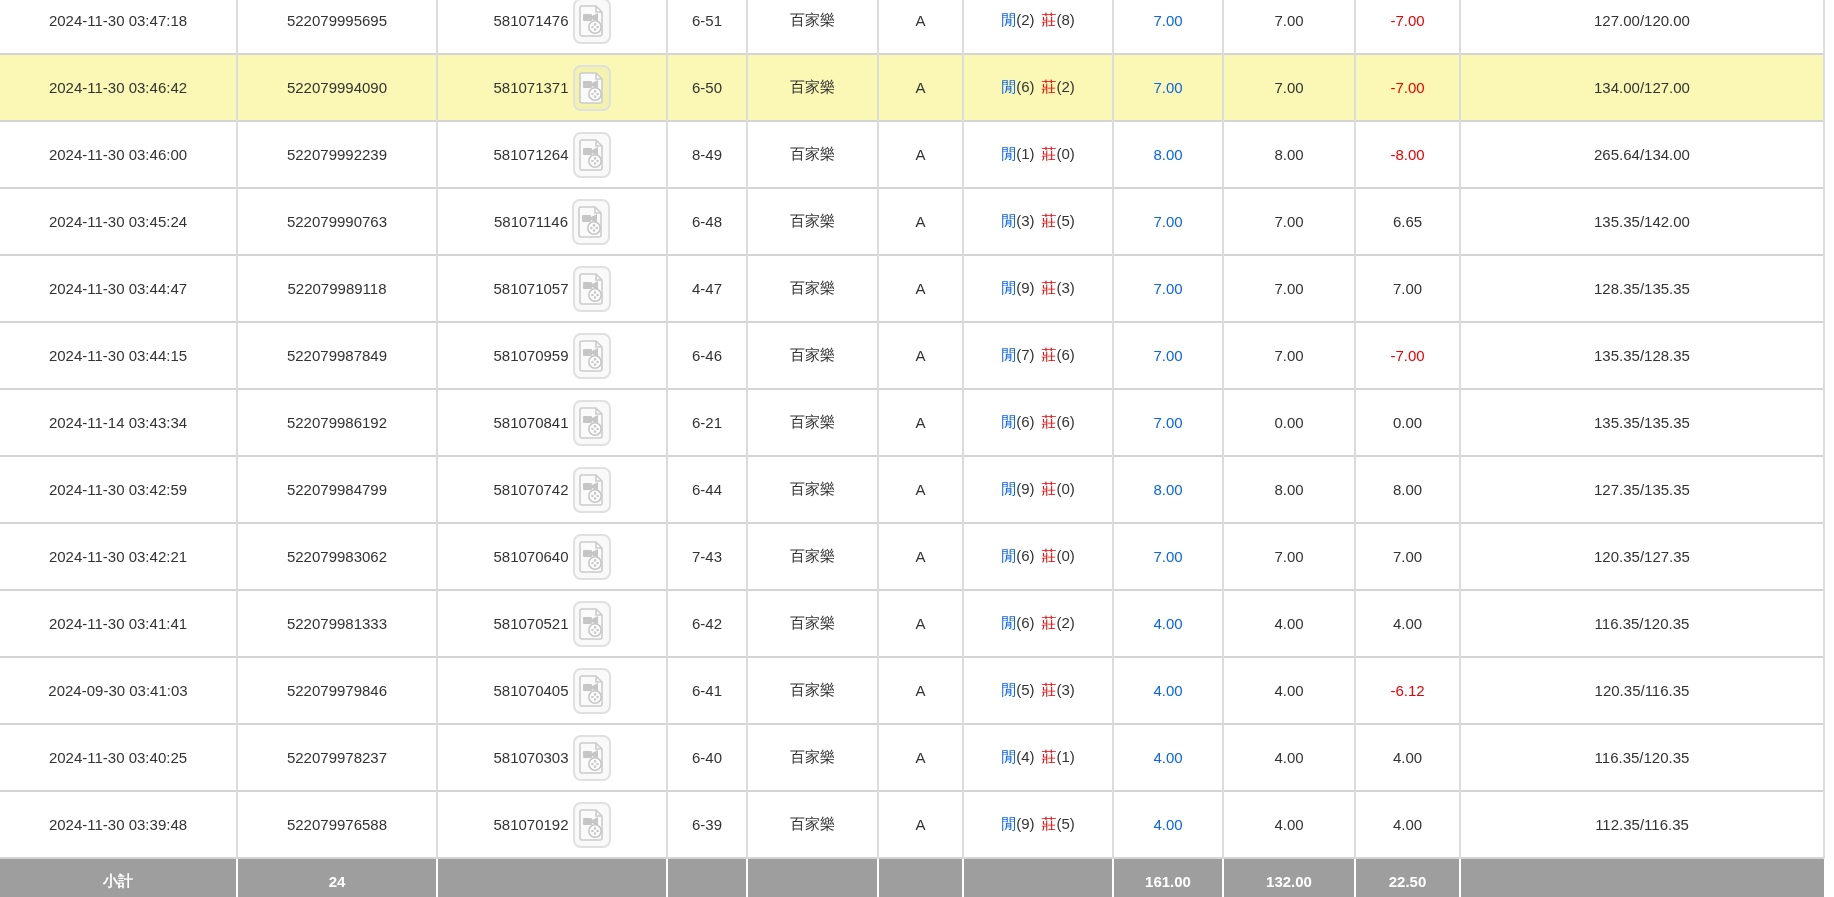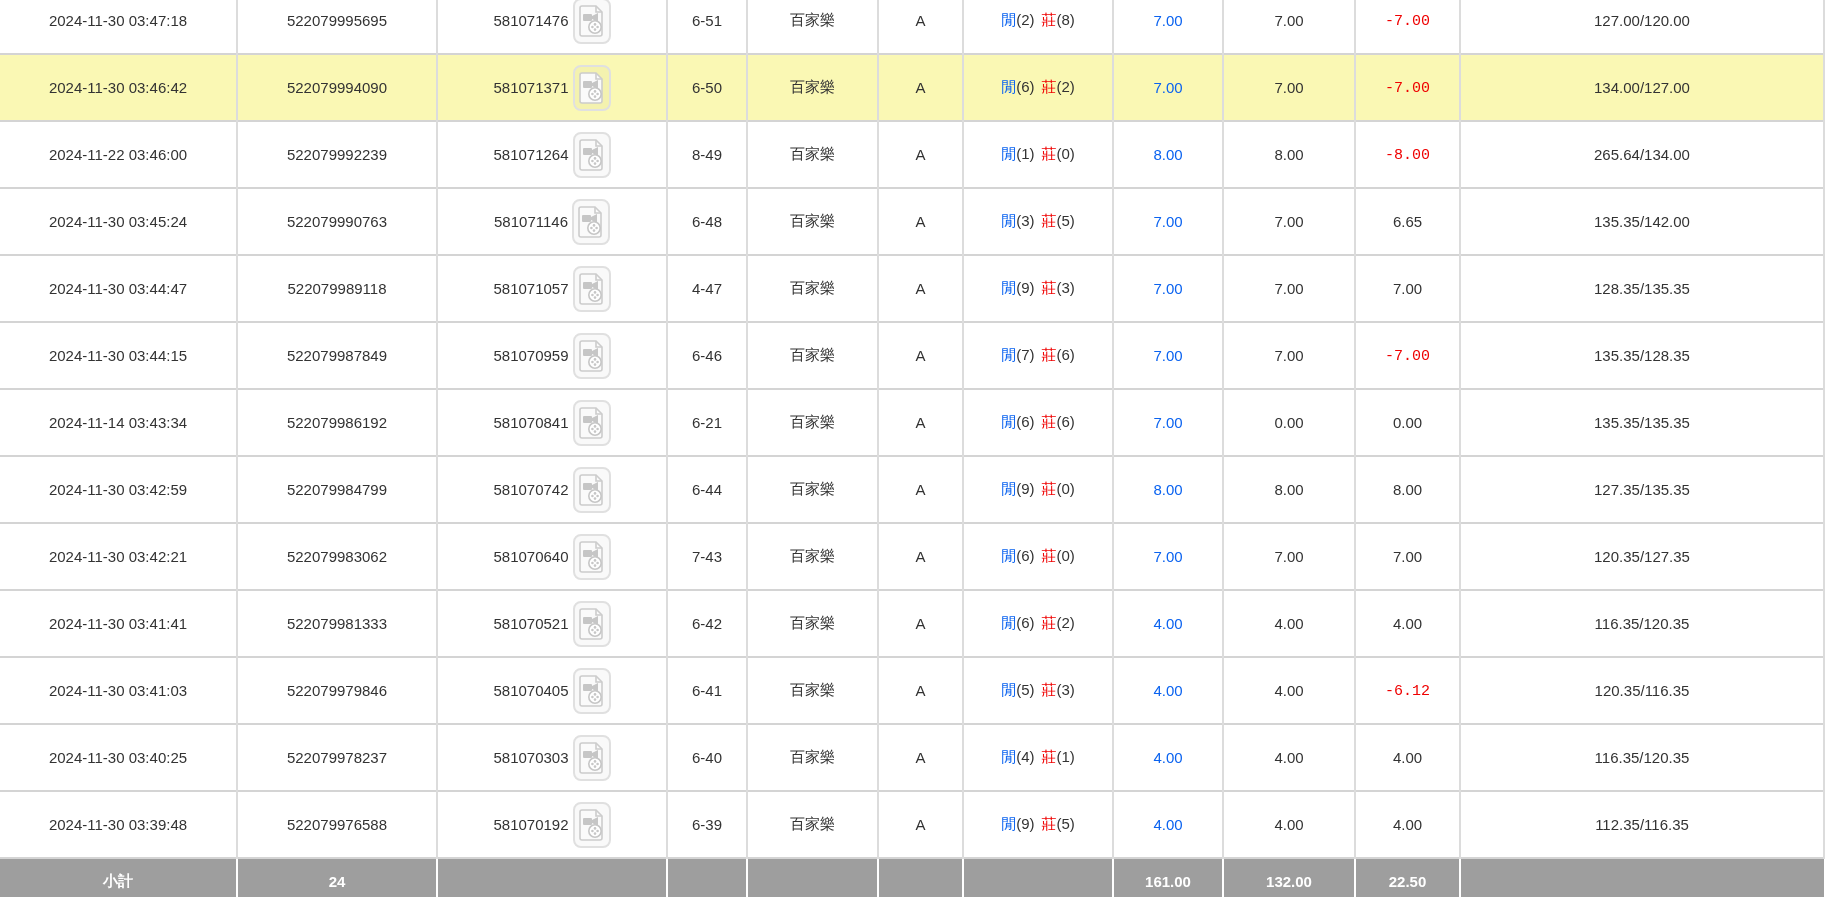--- a/index.html
+++ b/index.html
@@ -14,21 +14,21 @@
   html,body{width:1834px;height:897px;overflow:hidden;background:#ffffff;
     font-family:"Liberation Sans",sans-serif;color:var(--text-dark);}
   .table-wrap{position:absolute;top:-14px;left:0;}
   table.records{border-collapse:collapse;table-layout:fixed;width:1824px;}
   td{border-top:2px solid var(--grid-line);border-right:2px solid #dcdcdc;
      text-align:center;vertical-align:middle;font-size:15px;overflow:hidden;white-space:nowrap;}
   td:last-child{border-right:2px solid #dcdcdc;}
   tr.record-row{height:67px;background:#ffffff;}
   tr.record-row.highlighted{background:var(--highlight-yellow);}
   .blue{color:var(--accent-blue);}
-  .neg{color:var(--loss-red);font-family:Liberation Mono, monospace;}
+  .neg{color:var(--loss-red);}
   .player{color:var(--accent-blue);}
   .banker{color:var(--loss-red);margin-left:7px;}
   .score{color:var(--text-dark);}
   .round-cell-inner{display:flex;align-items:center;justify-content:center;gap:4px;}
   .video-btn{display:inline-flex;align-items:center;justify-content:center;
      width:38px;height:46px;border:2px solid #e0e0e0;border-radius:8px;
      background:rgba(0,0,0,0.025);cursor:pointer;}
   tr.summary-row{height:46px;background:var(--footer-gray);color:#ffffff;font-weight:bold;}
   tr.summary-row td{border-right:2px solid #ffffff;border-top:2px solid var(--grid-line);}
   tr.summary-row td:last-child{border-right:none;}
@@ -114,21 +114,21 @@
       <span class="player">閒</span><span class="score">(6)</span><span class="banker">莊</span><span class="score">(2)</span>
     </td>
     <td class="blue">7.00</td>
     <td>7.00</td>
     <td>
       <span class="neg">-7.00</span>
     </td>
     <td>134.00/127.00</td>
   </tr>
         <tr class="record-row">
-    <td>2024-11-22 03:46:00</td>
+    <td>2024-11-30 03:46:00</td>
     <td>522079992239</td>
     <td>
       <span class="round-cell-inner">
         <span>581071264</span>
         <span class="video-btn">
           <svg width="26" height="32" viewBox="0 0 26 32" aria-hidden="true">
             <path d="M3 1 h14 l6 6 v22 a2 2 0 0 1 -2 2 h-18 a2 2 0 0 1 -2 -2 v-26 a2 2 0 0 1 2 -2 z" fill="#fafafa" stroke="#cccccc" stroke-width="1.6"></path>
             <path d="M17 1 v6 h6" fill="none" stroke="#cccccc" stroke-width="1.6"></path>
             <rect x="4" y="9" width="9" height="7" rx="1" fill="#c6c6c6"></rect>
             <path d="M13 11 l6 -3 v9 l-6 -3 z" fill="#c6c6c6"></path>
@@ -386,21 +386,21 @@
       <span class="player">閒</span><span class="score">(6)</span><span class="banker">莊</span><span class="score">(2)</span>
     </td>
     <td class="blue">4.00</td>
     <td>4.00</td>
     <td>
       <span>4.00</span>
     </td>
     <td>116.35/120.35</td>
   </tr>
         <tr class="record-row">
-    <td>2024-11-30 03:41:03</td>
+    <td>2024-09-30 03:41:03</td>
     <td>522079979846</td>
     <td>
       <span class="round-cell-inner">
         <span>581070405</span>
         <span class="video-btn">
           <svg width="26" height="32" viewBox="0 0 26 32" aria-hidden="true">
             <path d="M3 1 h14 l6 6 v22 a2 2 0 0 1 -2 2 h-18 a2 2 0 0 1 -2 -2 v-26 a2 2 0 0 1 2 -2 z" fill="#fafafa" stroke="#cccccc" stroke-width="1.6"></path>
             <path d="M17 1 v6 h6" fill="none" stroke="#cccccc" stroke-width="1.6"></path>
             <rect x="4" y="9" width="9" height="7" rx="1" fill="#c6c6c6"></rect>
             <path d="M13 11 l6 -3 v9 l-6 -3 z" fill="#c6c6c6"></path>

